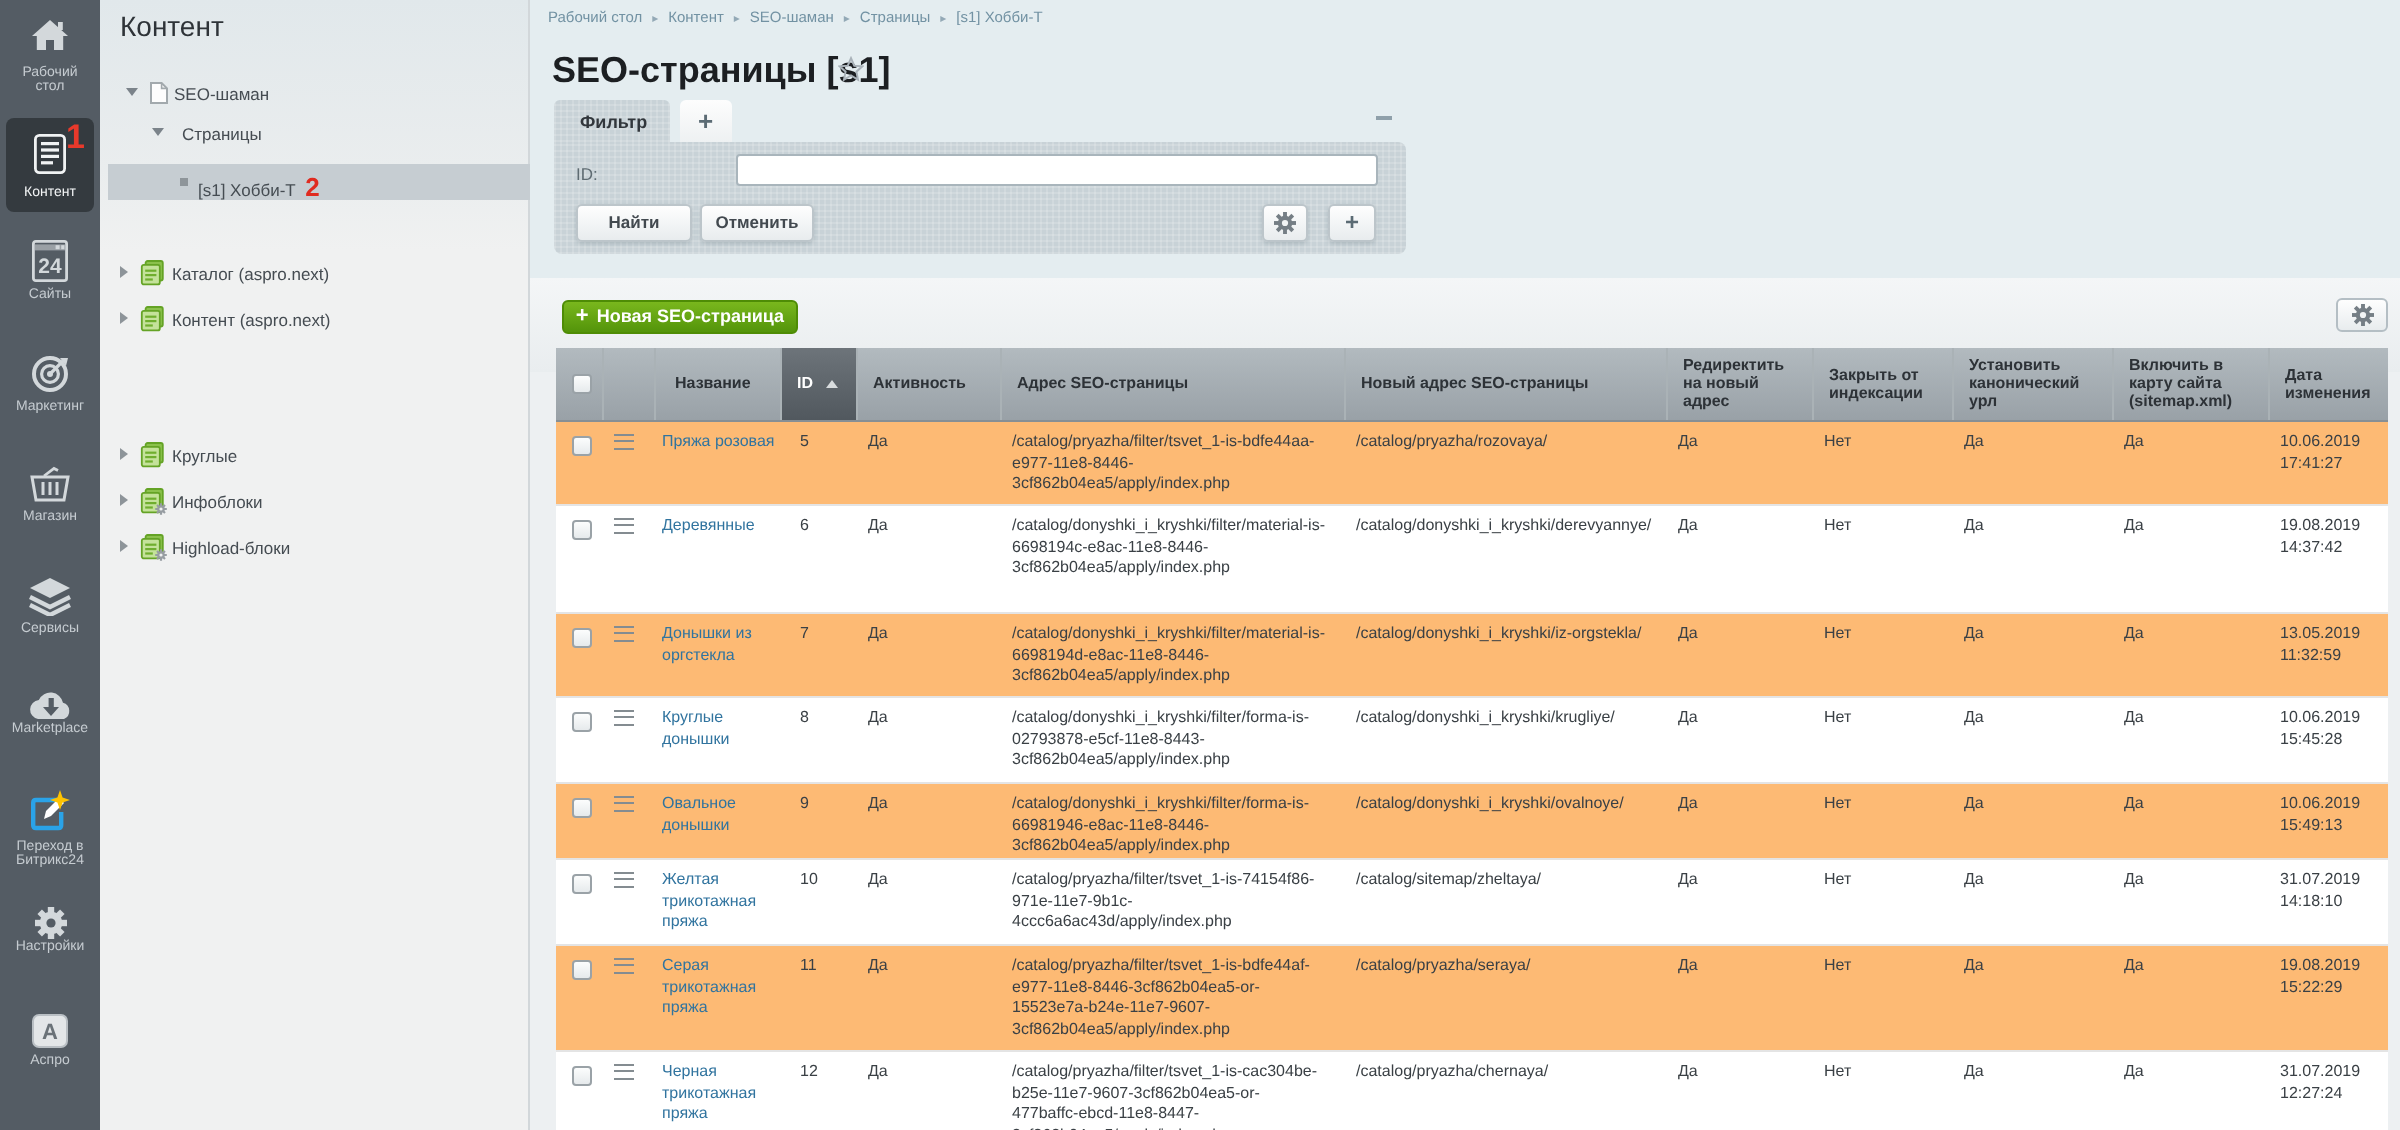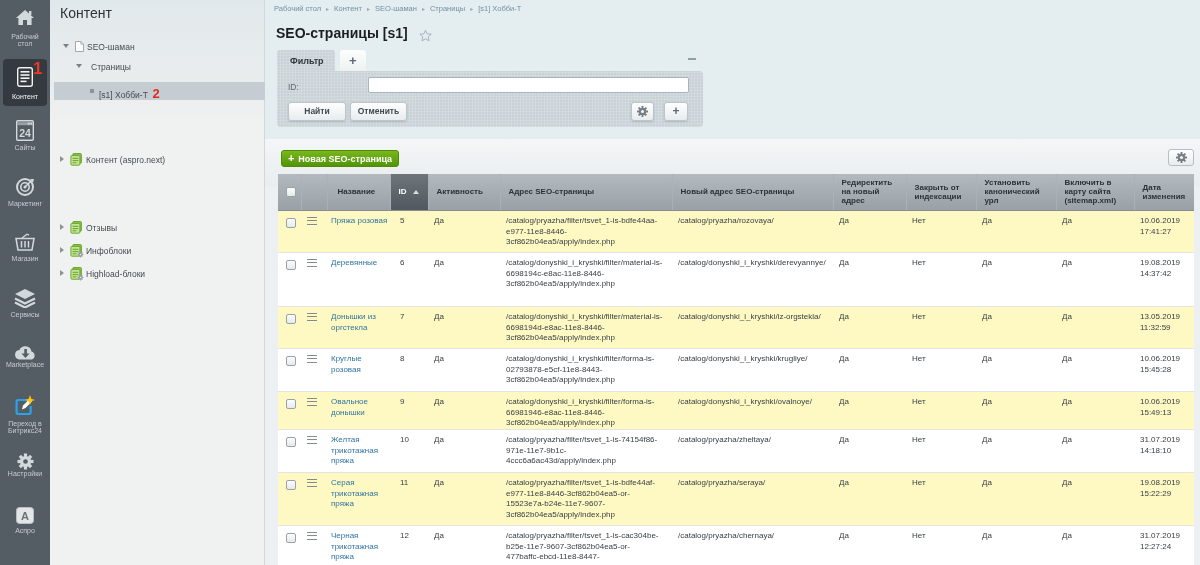--- a/index.html
+++ b/index.html
@@ -23,21 +23,21 @@
 .thl { position:absolute; left:4px; top:0; width:211px; height:18px; background:#c6cdd2; }
 .red2 { color:#e02b20; font-weight:bold; font-size:13px; }
 .ticon { position:absolute; top:2px; width:12px; height:13px; }
 #tree svg { display:block; }
 
 
 #main { position:absolute; left:265px; top:0; width:935px; height:565px; background:transparent; }
 #whitetop { position:absolute; left:0; top:0; width:935px; height:46px; background:#e4edf0; }
 #crumbs { position:absolute; left:9px; top:4px; font-size:7.5px; color:#7292a3; }
 #crumbs span.sep { display:inline-block; margin:0 5px; color:#93a9b6; font-size:6px; }
-#title { position:absolute; left:11px; top:25px; font-size:14px; font-weight:bold; color:#1c1f22; }
+#title { position:absolute; left:11px; top:25px; font-size:18px; font-weight:bold; color:#1c1f22; }
 #star { position:absolute; left:154px; top:28px; }
 
 #blueband { position:absolute; left:0; top:46px; width:935px; height:93px; background:#e4edf0; }
 #fbox { position:absolute; left:12px; top:25px; width:426px; height:56px; background:repeating-linear-gradient(0deg,rgba(255,255,255,.16) 0 1px,transparent 1px 3px),repeating-linear-gradient(90deg,rgba(255,255,255,.16) 0 1px,transparent 1px 3px),#c8d2d7; border-radius:0 4px 4px 4px; }
 .ftab { position:absolute; top:4px; height:21px; border-radius:3px 3px 0 0; }
 #ftab1 { left:0px; width:58px; background:repeating-linear-gradient(0deg,rgba(255,255,255,.16) 0 1px,transparent 1px 3px),repeating-linear-gradient(90deg,rgba(255,255,255,.16) 0 1px,transparent 1px 3px),#c8d2d7; }
 #ftab1 span { position:absolute; left:13px; top:6px; font-size:9px; font-weight:bold; color:#32373c; }
 #ftab2 { left:63px; width:26px; background:linear-gradient(#fdfdfd,#eef1f2); }
 #ftab2 span { position:absolute; left:9px; top:3px; font-size:13px; font-weight:bold; color:#5b6b74; }
 #fminus { position:absolute; left:423px; top:12px; width:8px; height:2px; background:#8fa0aa; }
@@ -53,21 +53,21 @@
 #btn-new { position:absolute; left:16px; top:11px; width:118px; height:17px; border-radius:3px; background:linear-gradient(#79b71d,#53940a); border:1px solid #4e8c05; color:#fff; font-size:9px; font-weight:bold; text-align:center; line-height:15px; }
 #btn-new b { font-size:11px; margin-right:4px; }
 #tgear { position:absolute; left:903px; top:10px; width:26px; height:17px; background:linear-gradient(#fefefe,#e8ecee); border:1px solid #b4bec4; border-radius:3px; display:flex; align-items:center; justify-content:center; }
 
 
 #tbl { position:absolute; left:278px; top:174px; width:916px; border-collapse:collapse; table-layout:fixed; }
 #tbl th { background:linear-gradient(#b2babf,#99a1a7); border-bottom:1px solid #878f94; border-left:1px solid #aab2b6; font-size:8px; font-weight:bold; color:#2d3237; text-align:left; vertical-align:middle; padding:2px 0 2px 8px; height:36px; }
 #tbl th:first-child { border-left:none; }
 #tbl th.idc { background:linear-gradient(#6d747a,#51585e); color:#fff; }
 #tbl td { font-size:8px; color:#3a4045; vertical-align:top; padding:5.5px 6px 0 6px; line-height:10.5px; border-bottom:1px solid #e4e4e4; }
-#tbl tr.odd td { background:#fef9c3;margin-top:30px; }
+#tbl tr.odd td { background:#fdba74;margin-top:30px; }
 #tbl tr.even td { background:#fff; }
 #tbl td.name { padding-left:4px; padding-right:1px; }
 #tbl td.idv { padding-left:10px; }
 #tbl td.name a { color:#31749f; text-decoration:none; }
 .cb { width:10px; height:10px; background:linear-gradient(#fcfdfd,#e6eaec); border:1px solid #9aa2a7; border-radius:2px; }
 .burger { width:10px; height:7.5px; border-top:1.4px solid #848c91; border-bottom:1.4px solid #848c91; position:relative; margin-top:1px; }
 .burger:after { content:""; position:absolute; left:0; top:1.9px; width:10px; height:1.4px; background:#848c91; }
 .sort { display:inline-block; width:0; height:0; border-left:3.5px solid transparent; border-right:3.5px solid transparent; border-bottom:4.5px solid #d8dcde; margin-left:6px; }
 </style>
 </head>
@@ -206,37 +206,46 @@
       </div>
     <div class="trow" style="top:58px">
         <i class="tri-d" style="left:26px"></i>
         <span class="txt" style="left:41px">Страницы</span>
       </div>
     <div class="trow" style="top:82px">
         <span class="thl"></span>
         <span style="position:absolute;left:40px;top:7px;width:4px;height:4px;background:#8e959a"></span>
         <span class="txt" style="left:49px">[s1] Хобби-Т&nbsp;&nbsp;<span class="red2">2</span></span>
       </div>
+    <div class="trow" style="top:128px">
+        <i class="tri-r" style="left:10px"></i>
+        <span class="ticon" style="left:20px">
+          <svg width="13" height="13" viewBox="0 0 13 13">
+            <use href="#gs"></use>
+          </svg>
+        </span>
+        <span class="txt" style="left:36px">Каталог (aspro.next)</span>
+      </div>
     <div class="trow" style="top:151px">
         <i class="tri-r" style="left:10px"></i>
         <span class="ticon" style="left:20px">
           <svg width="13" height="13" viewBox="0 0 13 13">
             <use href="#gs"></use>
           </svg>
         </span>
         <span class="txt" style="left:36px">Контент (aspro.next)</span>
       </div>
     <div class="trow" style="top:219px">
         <i class="tri-r" style="left:10px"></i>
         <span class="ticon" style="left:20px">
           <svg width="13" height="13" viewBox="0 0 13 13">
             <use href="#gs"></use>
           </svg>
         </span>
-        <span class="txt" style="left:36px">Отзывы</span>
+        <span class="txt" style="left:36px">Круглые</span>
       </div>
     <div class="trow" style="top:242px">
         <i class="tri-r" style="left:10px"></i>
         <span class="ticon" style="left:20px">
           <svg width="14" height="14" viewBox="0 0 14 14">
             <use href="#gsg"></use>
           </svg>
         </span>
         <span class="txt" style="left:36px">Инфоблоки</span>
       </div>
@@ -397,21 +406,21 @@
       <td>Да</td>
       <td>13.05.2019 11:32:59</td>
     </tr>
     <tr class="even" style="height:43px">
       <td style="padding-left:8px">
             <div class="cb" style="margin-top:2px"></div>
           </td>
       <td>
             <div class="burger"></div>
           </td>
-      <td class="name"><a>Круглые розовая</a></td>
+      <td class="name"><a>Круглые донышки</a></td>
       <td class="idv">8</td>
       <td>Да</td>
       <td>/catalog/donyshki_i_kryshki/filter/forma-is-<br>02793878-e5cf-11e8-8443-<br>3cf862b04ea5/apply/index.php</td>
       <td>/catalog/donyshki_i_kryshki/krugliye/</td>
       <td>Да</td>
       <td>Нет</td>
       <td>Да</td>
       <td>Да</td>
       <td>10.06.2019 15:45:28</td>
     </tr>
@@ -437,21 +446,21 @@
       <td style="padding-left:8px">
             <div class="cb" style="margin-top:2px"></div>
           </td>
       <td>
             <div class="burger"></div>
           </td>
       <td class="name"><a>Желтая трикотажная пряжа</a></td>
       <td class="idv">10</td>
       <td>Да</td>
       <td>/catalog/pryazha/filter/tsvet_1-is-74154f86-<br>971e-11e7-9b1c-<br>4ccc6a6ac43d/apply/index.php</td>
-      <td>/catalog/pryazha/zheltaya/</td>
+      <td>/catalog/sitemap/zheltaya/</td>
       <td>Да</td>
       <td>Нет</td>
       <td>Да</td>
       <td>Да</td>
       <td>31.07.2019 14:18:10</td>
     </tr>
     <tr class="odd" style="height:53px">
       <td style="padding-left:8px">
             <div class="cb" style="margin-top:2px"></div>
           </td>

